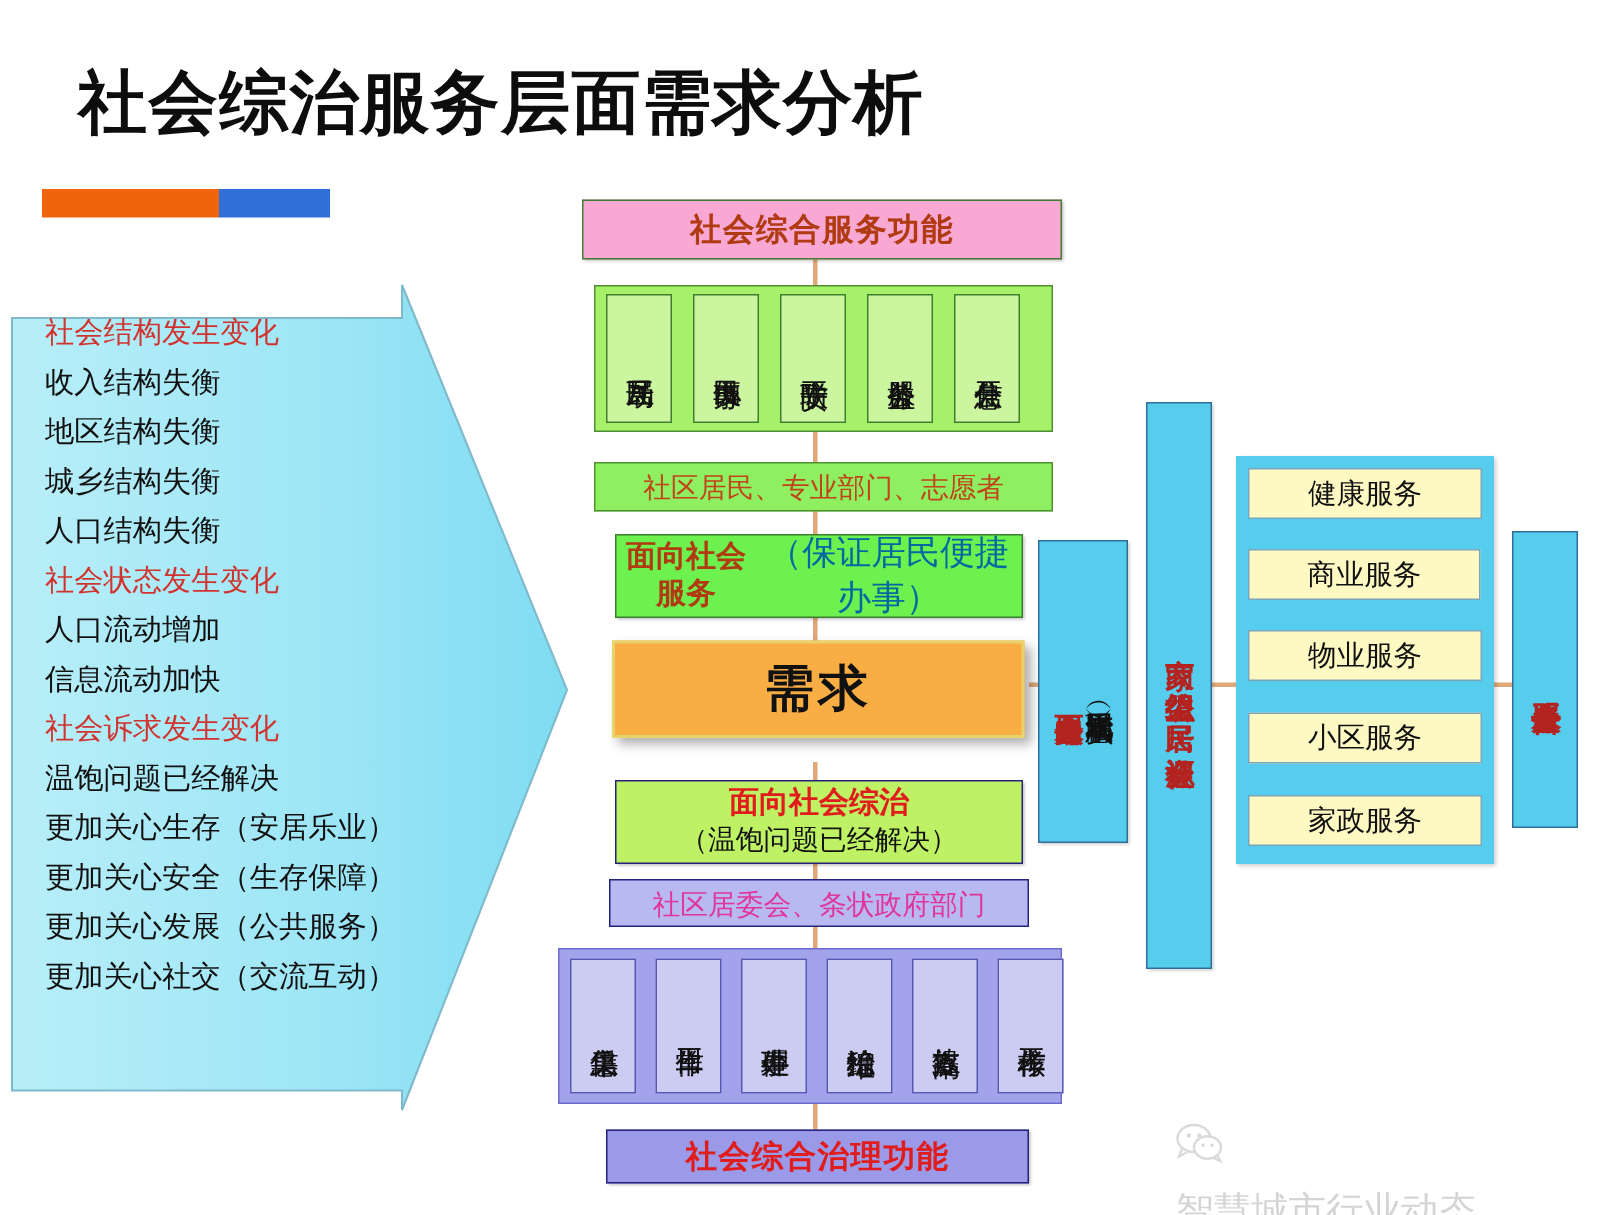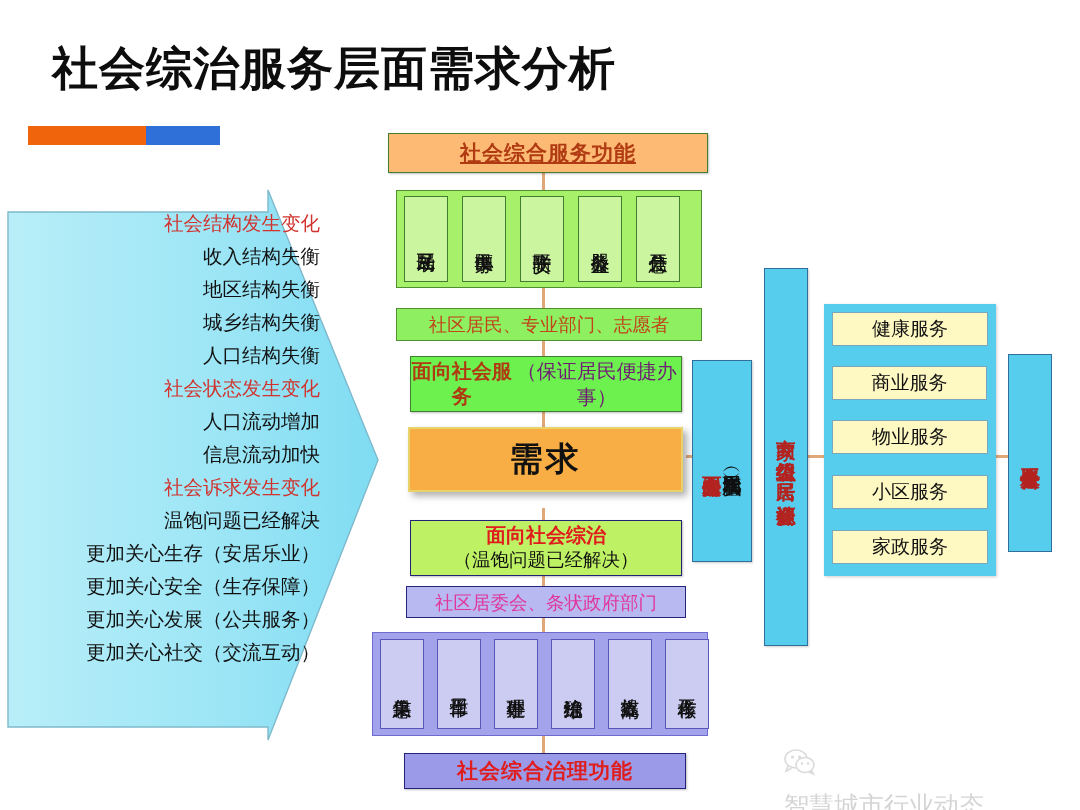--- a/index.html
+++ b/index.html
@@ -26,55 +26,53 @@
 
   
   .arrowbox{position:absolute;left:0px;top:182px;width:392px;height:566px;}
   .arrowbox svg{position:absolute;left:0;top:0;}
   .arrow-list{
     position:absolute;left:30px;top:32px;width:290px;
   }
   .arrow-list .ln{
     font-size:19.5px;color:#111;line-height:1.0;
     margin-bottom:13.5px;white-space:nowrap;
-    font-family:Liberation Sans, sans-serif;
-    text-align:right;
+    font-family:Liberation Mono, monospace;
   }
   .arrow-list .ln.hl{color:#d1332e;}
 
   
   .box{position:absolute;box-sizing:border-box;display:flex;align-items:center;justify-content:center;text-align:center;}
   .vtext{
     writing-mode:vertical-rl;text-orientation:upright;
     white-space:nowrap;line-height:1.04;
   }
 
   
   .g-head{
-    background:#fdba74;border:1.4px solid #3f7e2e;
+    background:#f9a8d4;border:1.4px solid #3f7e2e;
     color:#b03a12;font-weight:bold;font-size:21px;
     letter-spacing:1px;
     box-shadow:1px 1px 2px rgba(0,0,0,.25);
-    text-decoration:underline;
   }
   .g-strip{background:#a7f06a;border:1px solid #4f8f32;}
   .g-cell{
     background:#ccf5a0;border:1.4px solid #3f7e2e;color:#111;
     font-size:19px;
   }
   .g-bar{
     background:#8ef060;border:1.4px solid #4f8f32;
     color:#c1441a;font-size:18.5px;font-weight:normal;
   }
   .g-mid{
     background:#6df14f;border:1.4px solid #3f7e2e;
     box-shadow:1px 1px 2px rgba(0,0,0,.25);
   }
   .g-mid .l1{color:#b03a12;font-weight:bold;font-size:20px;line-height:1.25;}
-  .g-mid .l2{color:#701a75;font-size:20px;line-height:1.3;}
+  .g-mid .l2{color:#0369a1;font-size:23px;line-height:1.3;}
 
   
   .o-demand{
     background:#f8ae44;border:2.2px solid #e8d26a;
     color:#111;font-weight:bold;font-size:33px;letter-spacing:3px;
     box-shadow:4px 4px 7px rgba(0,0,0,.32);
   }
 
   
   .p-mid{

